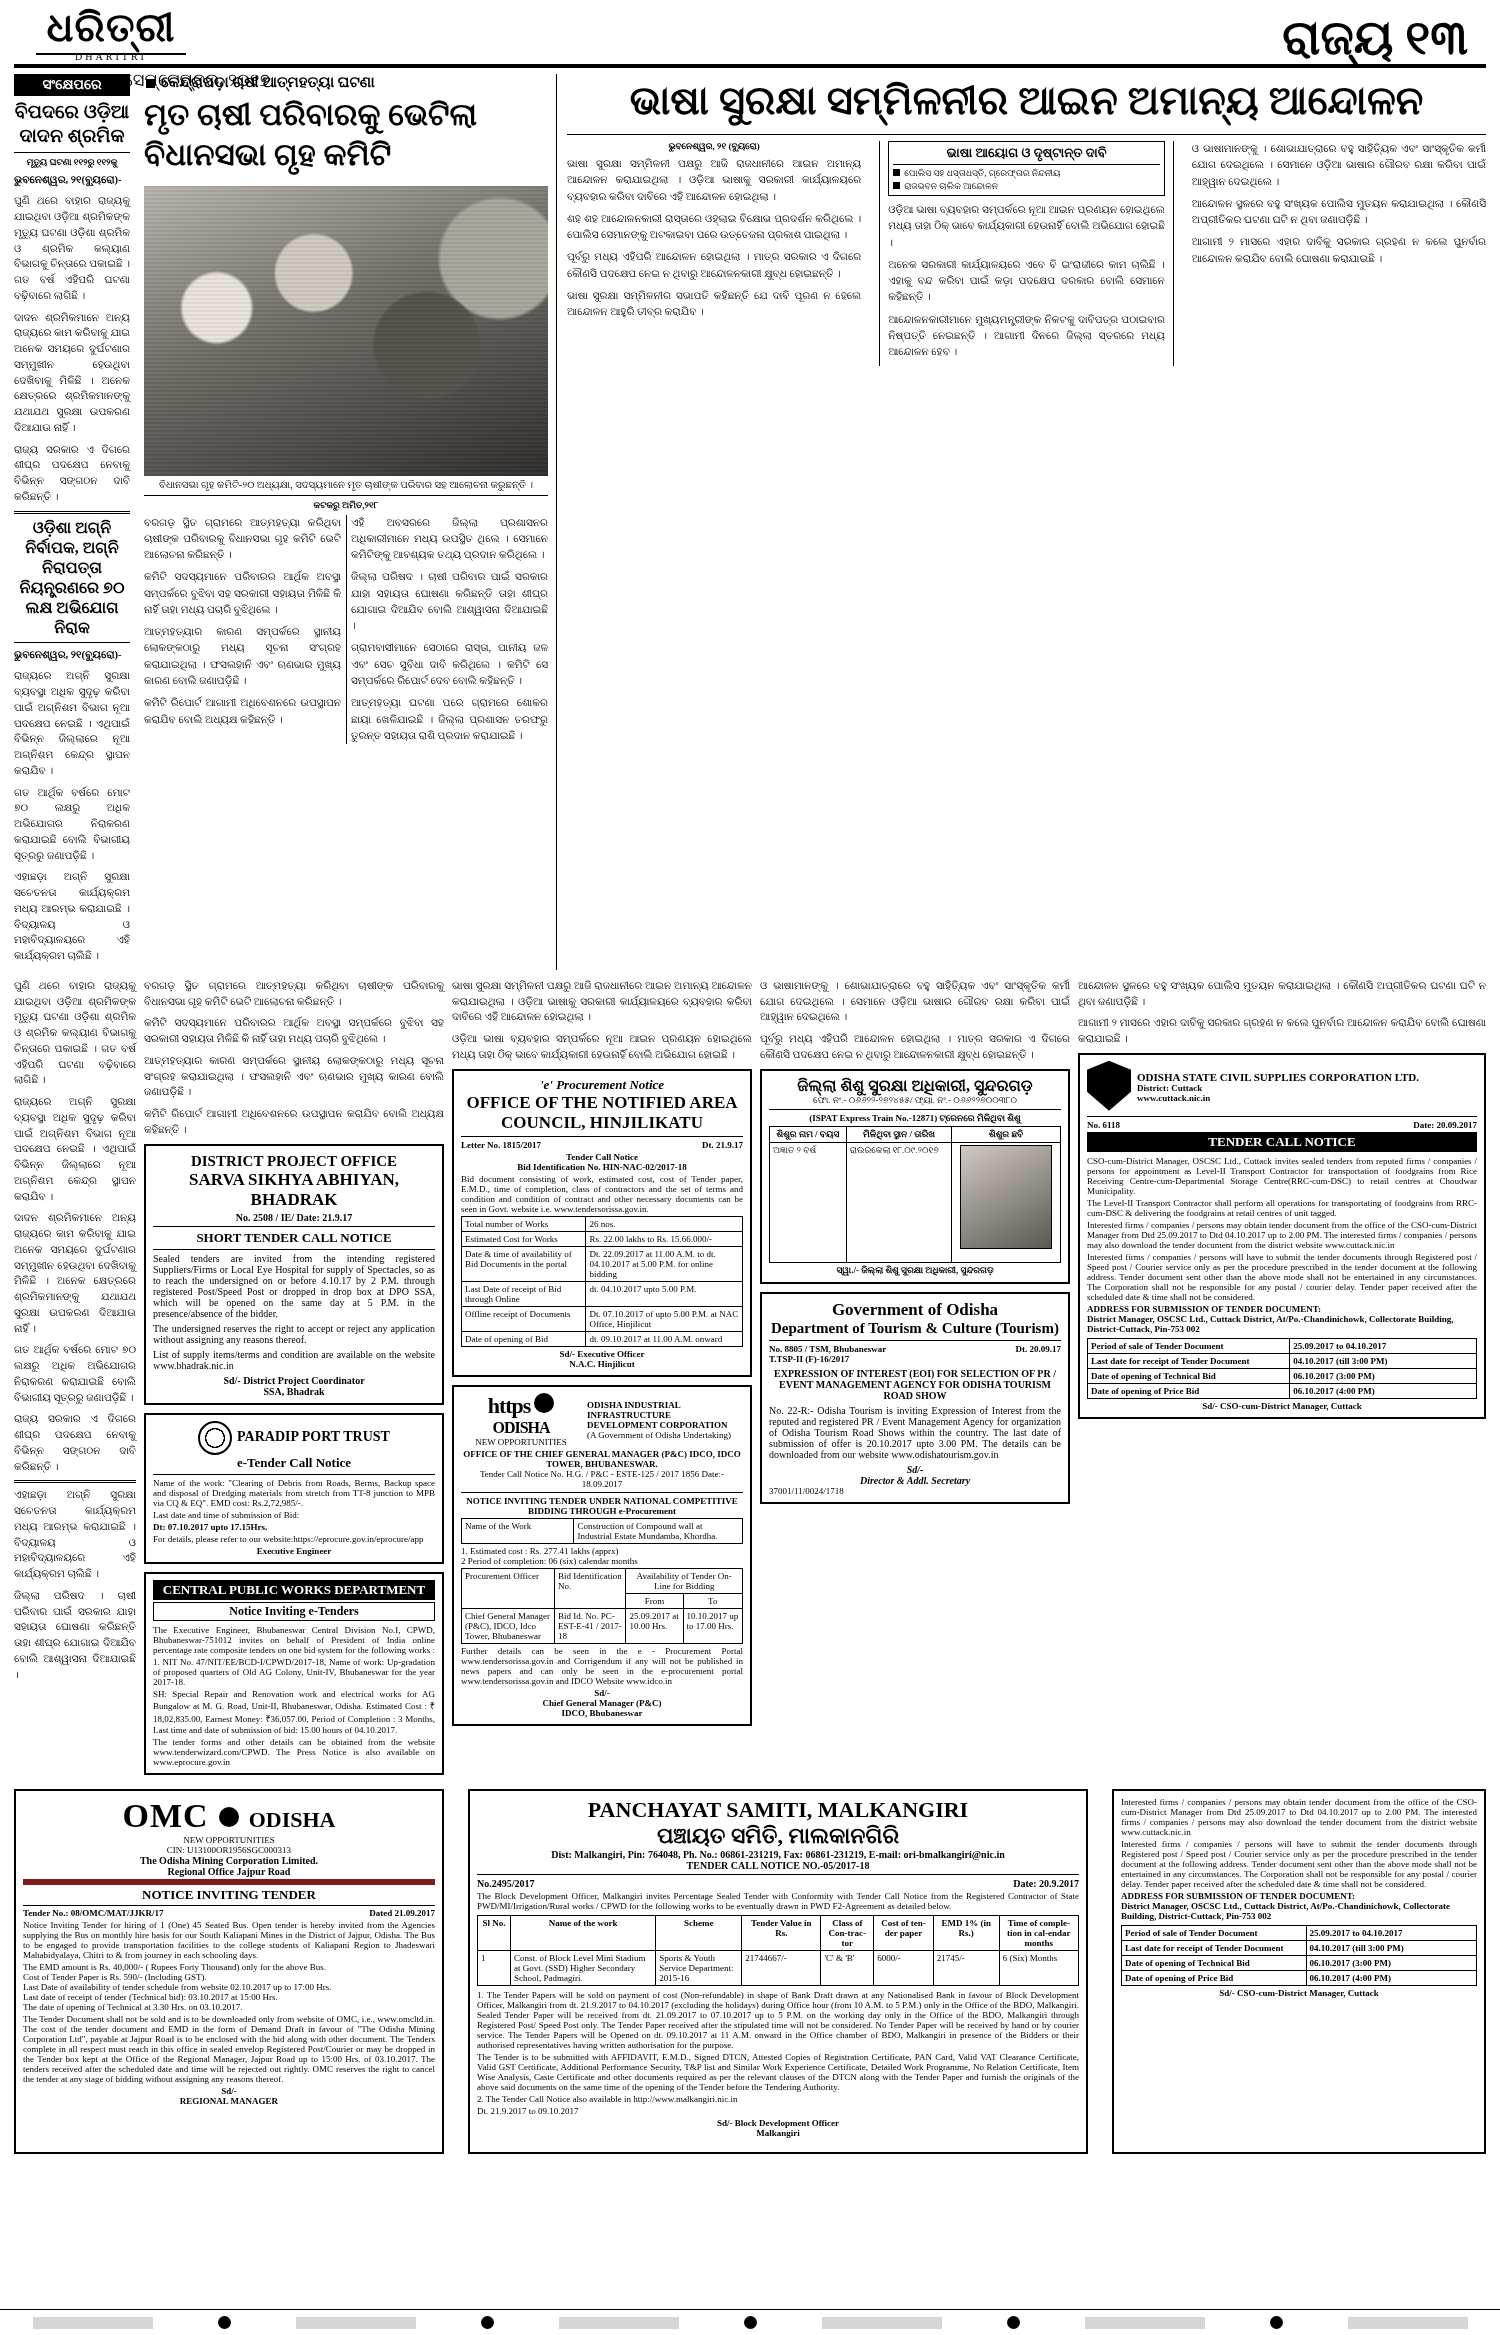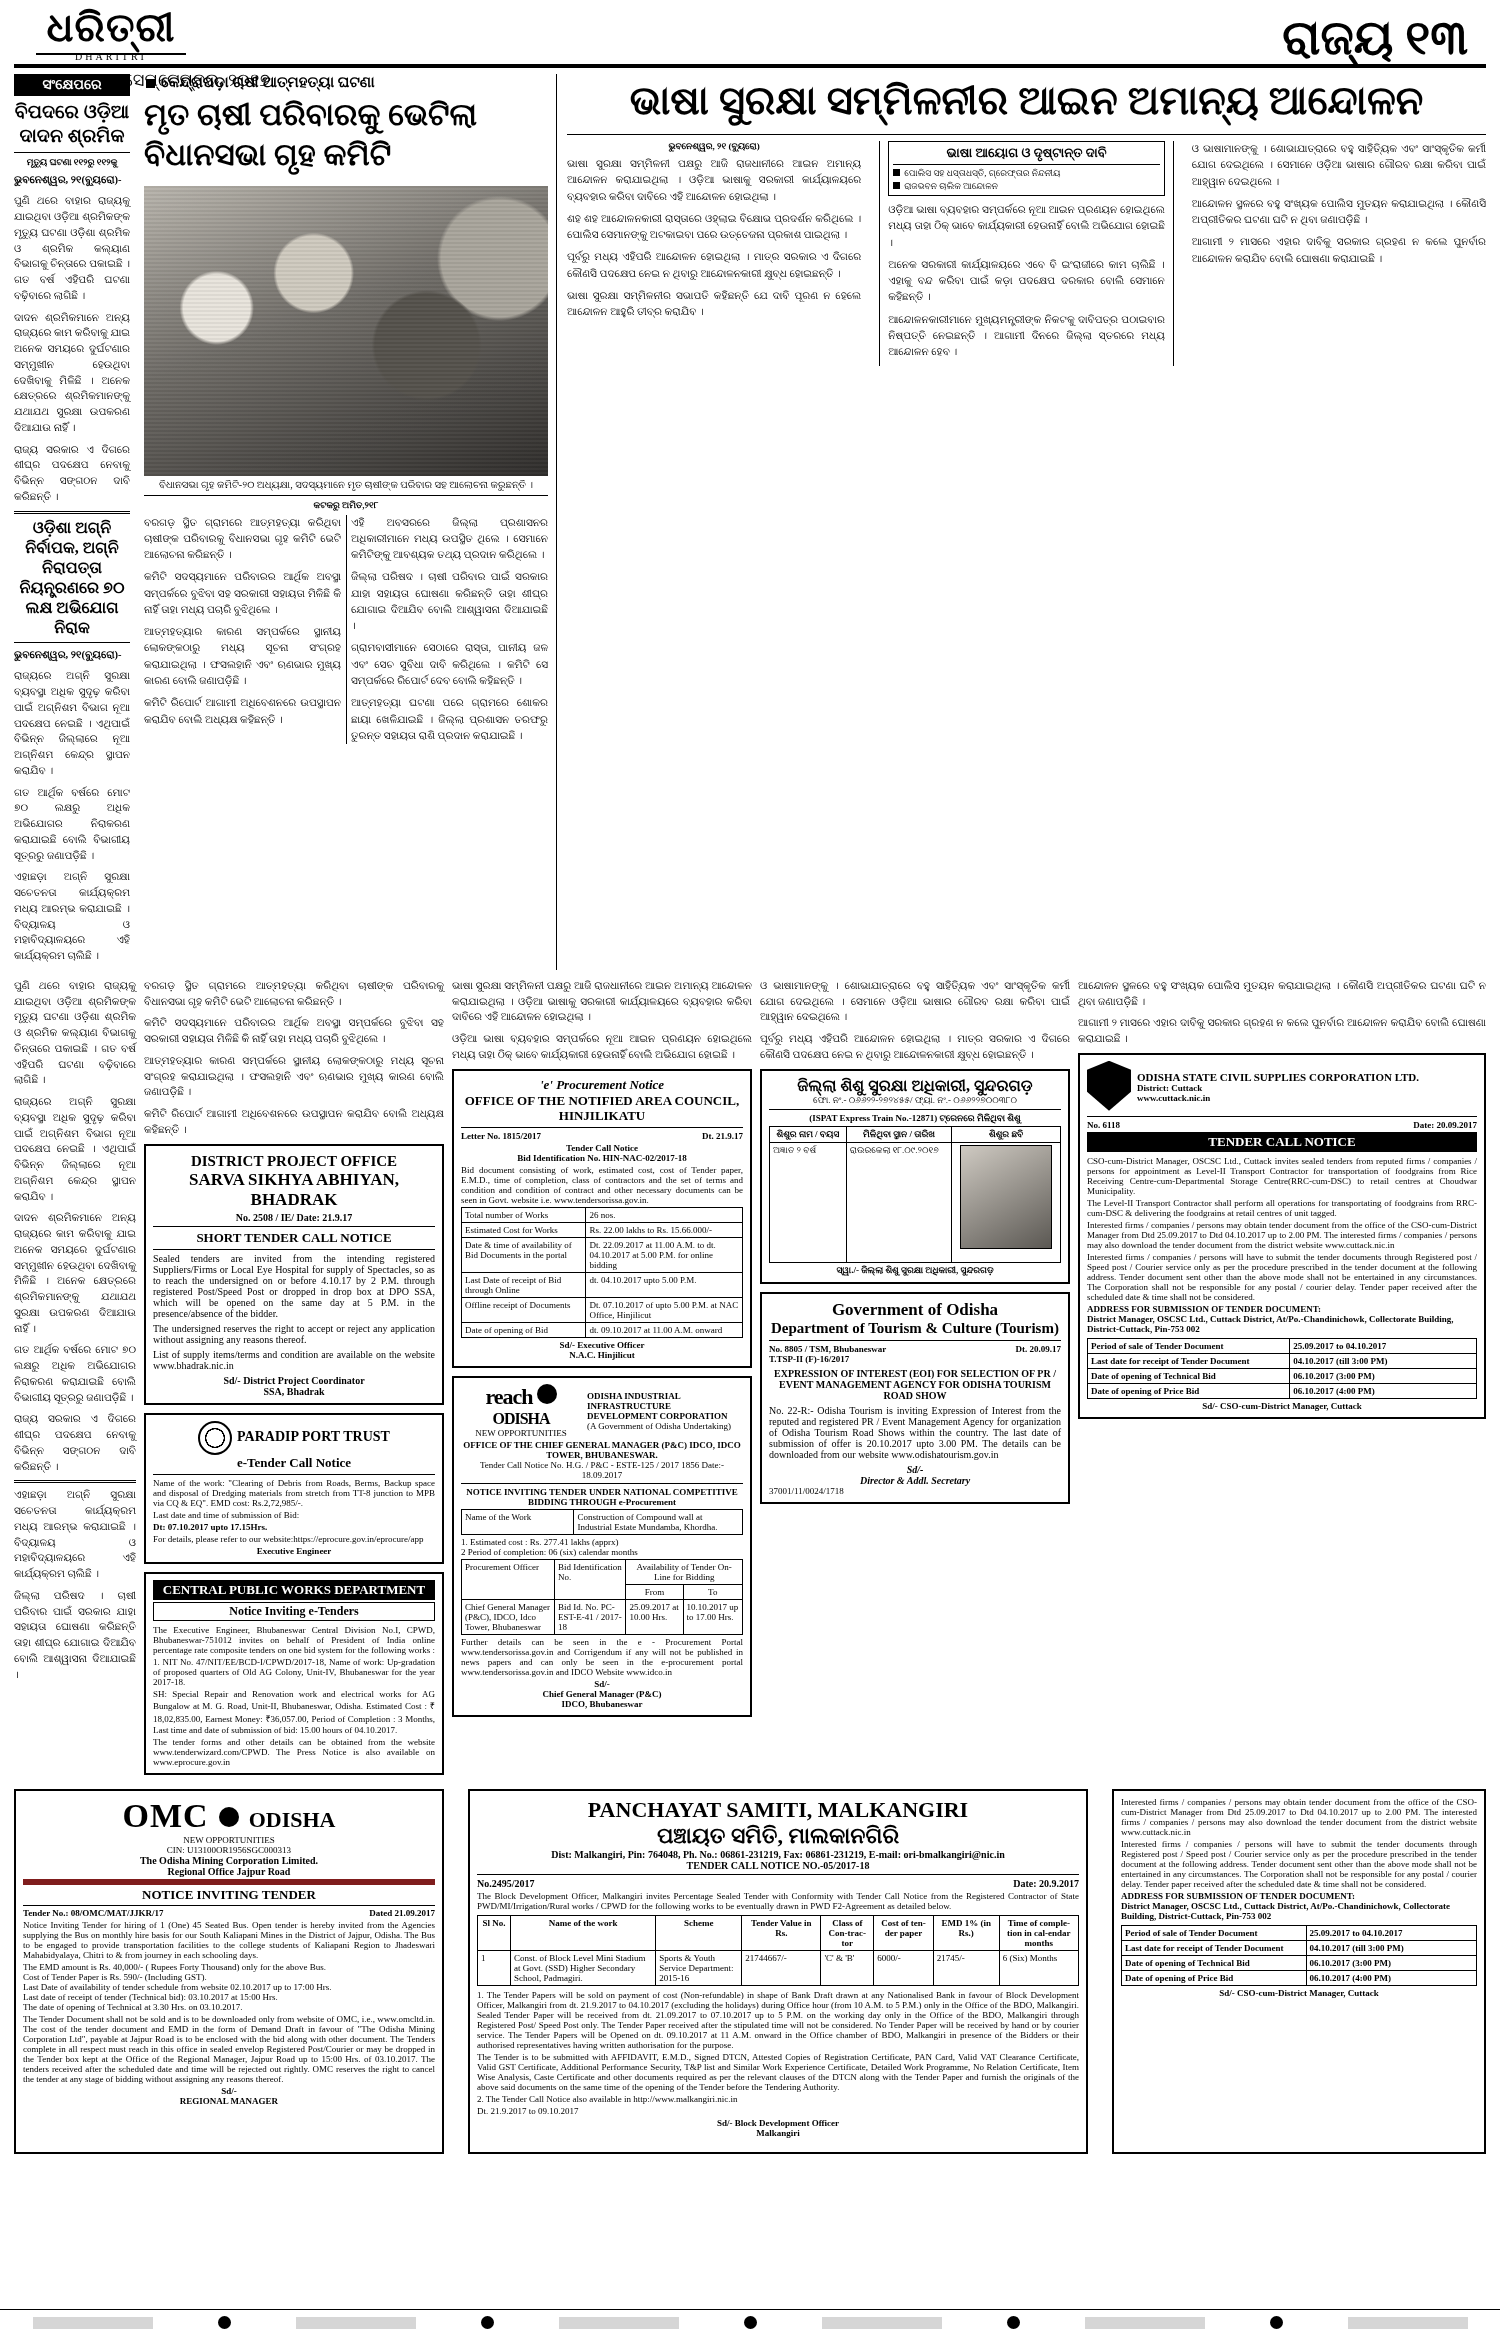--- a/index.html
+++ b/index.html
@@ -280,21 +280,21 @@
     </div>
 
     <div class="c3">
       <div class="tiny-odia">
         <p>ଭାଷା ସୁରକ୍ଷା ସମ୍ମିଳନୀ ପକ୍ଷରୁ ଆଜି ରାଜଧାନୀରେ ଆଇନ ଅମାନ୍ୟ ଆନ୍ଦୋଳନ କରାଯାଇଥିଲା । ଓଡ଼ିଆ ଭାଷାକୁ ସରକାରୀ କାର୍ଯ୍ୟାଳୟରେ ବ୍ୟବହାର କରିବା ଦାବିରେ ଏହି ଆନ୍ଦୋଳନ ହୋଇଥିଲା ।</p>
         <p>ଓଡ଼ିଆ ଭାଷା ବ୍ୟବହାର ସମ୍ପର୍କରେ ନୂଆ ଆଇନ ପ୍ରଣୟନ ହୋଇଥିଲେ ମଧ୍ୟ ତାହା ଠିକ୍ ଭାବେ କାର୍ଯ୍ୟକାରୀ ହେଉନାହିଁ ବୋଲି ଅଭିଯୋଗ ହୋଇଛି ।</p>
       </div>
 
       <div class="box box-t">
         <div class="center b i" style="font-size:13px">'e' Procurement Notice</div>
-        <div class="notice-h" style="font-size:13px">OFFICE OF THE NOTIFIED AREA COUNCIL, HINJILIKATU</div>
+        <div class="notice-h" style="font-size:17px">OFFICE OF THE NOTIFIED AREA COUNCIL, HINJILIKATU</div>
         <div class="hr-thin" style="margin:3px 0"></div>
         <div style="display:flex; justify-content:space-between">
           <span class="xs b">Letter No. 1815/2017</span>
           <span class="xs b">Dt. 21.9.17</span>
         </div>
         <div class="center b xs mt2">Tender Call Notice</div>
         <div class="center b xs">Bid Identification No. HIN-NAC-02/2017-18</div>
         <div class="xs just mt2">Bid document consisting of work, estimated cost, cost of Tender paper, E.M.D., time of completion, class of contractors and the set of terms and condition and condition of contract and other necessary documents can be seen in Govt. website i.e. www.tendersorissa.gov.in.</div>
         <table class="grid mt2">
           <tbody>
@@ -324,21 +324,21 @@
               </tr>
         </tbody>
           </table>
         <div class="xs center b mt2">Sd/- Executive Officer</div>
         <div class="xs center b">N.A.C. Hinjilicut</div>
       </div>
 
       <div class="box box-t">
         <div style="display:flex; align-items:center; gap:6px;">
           <div style="text-align:center; width:120px;">
-            <span class="idco-logo">reach</span>
+            <span class="idco-logo">https</span>
             <span class="idco-dot"></span>
             <span class="idco-logo" style="font-size:16px">ODISHA</span>
             <div class="xs">NEW OPPORTUNITIES</div>
           </div>
           <div style="flex:1;">
             <div class="xs b">ODISHA INDUSTRIAL INFRASTRUCTURE DEVELOPMENT CORPORATION</div>
             <div class="xs">(A Government of Odisha Undertaking)</div>
           </div>
         </div>
         <div class="xs b center mt2">OFFICE OF THE CHIEF GENERAL MANAGER (P&amp;C) IDCO, IDCO TOWER, BHUBANESWAR.</div>

